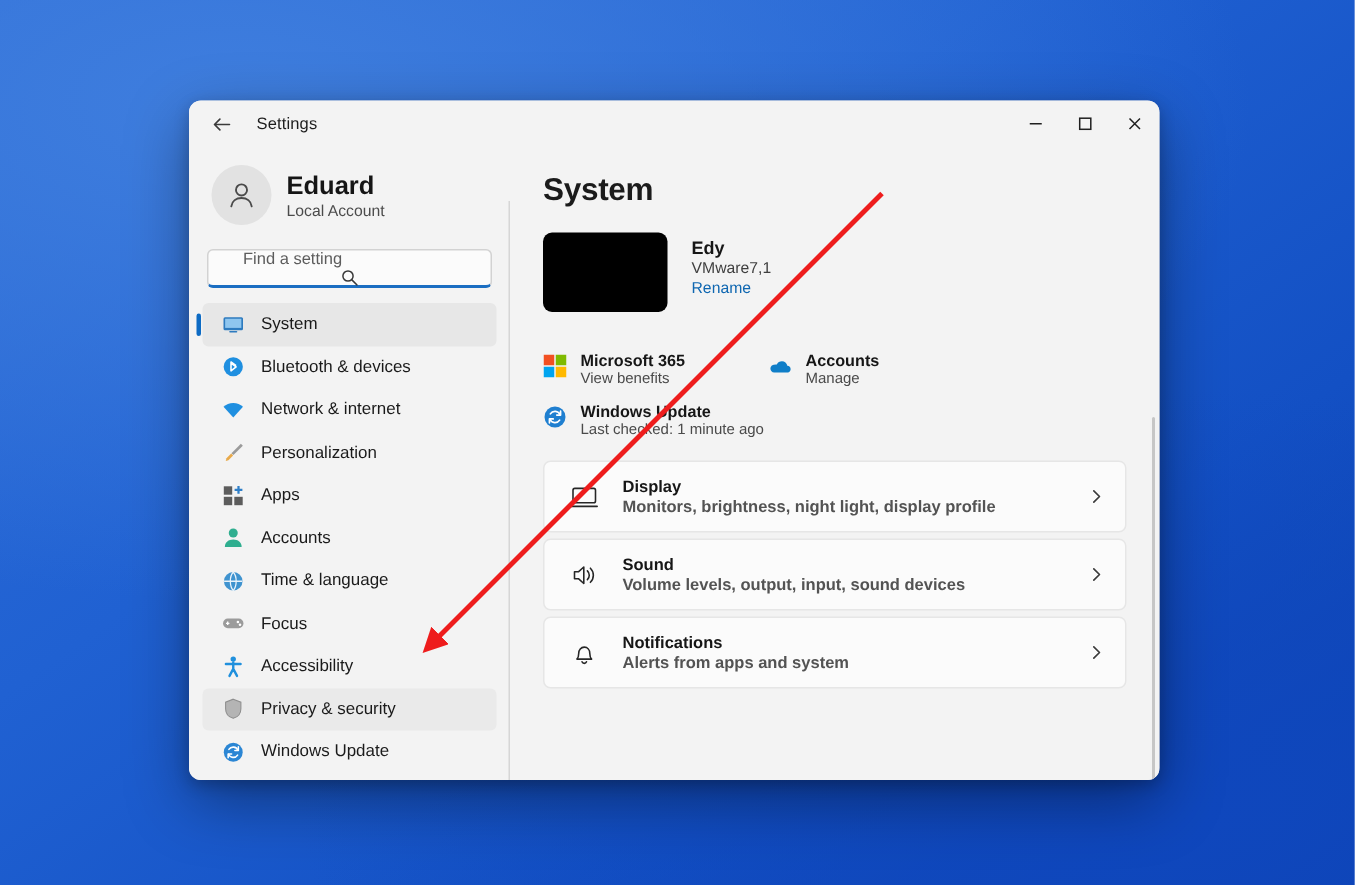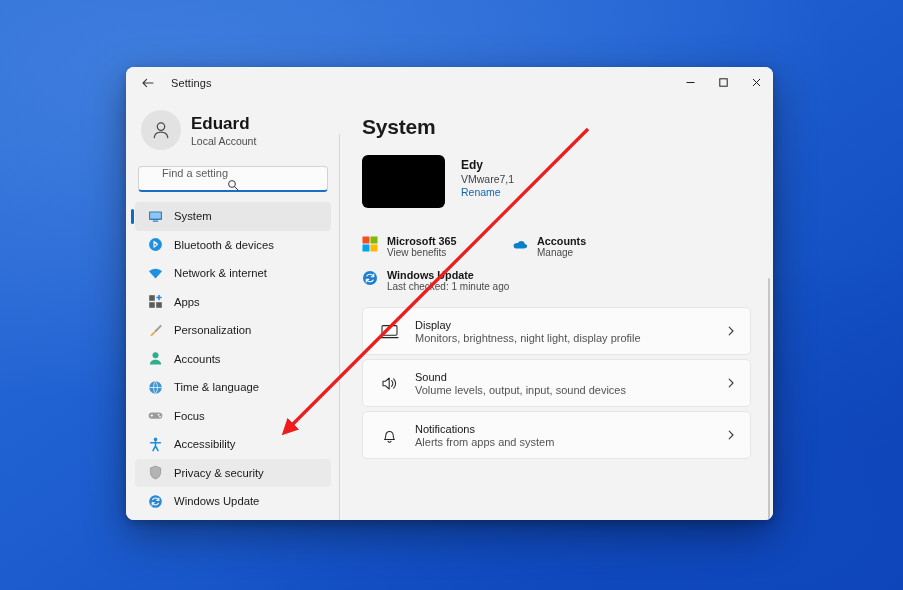--- a/index.html
+++ b/index.html
@@ -233,21 +233,21 @@
     align-items: center;
     padding: 0 14px 0 16px;
     gap: 16px;
   }
   .card-ico {
     width: 20px; height: 20px; flex: 0 0 20px;
     display: flex; align-items: center; justify-content: center;
     color: #262626;
   }
   .card-ico svg { display: block; }
-  .card-txt { flex: 1 1 auto; display: flex; flex-direction: column; gap: 1px; }
+  .card-txt { flex: 1 1 auto; display: flex; flex-direction: column; gap: 1px; font-weight: bold; }
   .card-title { font-size: 11px; color: #161616; }
   .card-sub { font-size: 11px; color: #535353; }
   .card-chev { color: #3a3a3a; display: flex; }
 
   .scrollbar {
     position: absolute;
     right: 3px; top: 180px;
     width: 2px; height: 250px;
     background: #c6c6c6;
     border-radius: 2px;
@@ -349,37 +349,37 @@
             <svg width="15" height="15" viewBox="0 0 15 15">
               <path d="M1 5.2C2.7 3.6 5 2.7 7.5 2.7S12.3 3.6 14 5.2L7.5 12.4z" fill="#1f8fe0"></path>
             </svg>
           </span>
           <span>Network &amp; internet</span>
         </div>
 
         <div class="nav-item">
           <span class="nav-ico">
             <svg width="15" height="15" viewBox="0 0 15 15">
+              <path d="M12.6 1.8L6.3 8.1l1.3 1.3 6.3-6.3z" fill="#9a9a9a"></path>
+              <path d="M6.1 8.3l1.3 1.3-3.1 3.2-1.8.5.5-1.8z" fill="#e8a94a"></path>
+            </svg>
+          </span>
+          <span>Personalization</span>
+        </div>
+
+        <div class="nav-item">
+          <span class="nav-ico">
+            <svg width="15" height="15" viewBox="0 0 15 15">
               <rect x="1.2" y="1.2" width="5.6" height="5.6" fill="#5c5c5c"></rect>
               <rect x="1.2" y="8.2" width="5.6" height="5.6" fill="#5c5c5c"></rect>
               <rect x="8.2" y="8.2" width="5.6" height="5.6" fill="#5c5c5c"></rect>
               <path d="M11 1v5.2M8.4 3.6h5.2" stroke="#2f7fc8" stroke-width="1.5"></path>
             </svg>
           </span>
           <span>Apps</span>
-        </div>
-
-        <div class="nav-item">
-          <span class="nav-ico">
-            <svg width="15" height="15" viewBox="0 0 15 15">
-              <path d="M12.6 1.8L6.3 8.1l1.3 1.3 6.3-6.3z" fill="#9a9a9a"></path>
-              <path d="M6.1 8.3l1.3 1.3-3.1 3.2-1.8.5.5-1.8z" fill="#e8a94a"></path>
-            </svg>
-          </span>
-          <span>Personalization</span>
         </div>
 
         <div class="nav-item">
           <span class="nav-ico">
             <svg width="15" height="15" viewBox="0 0 15 15">
               <circle cx="7.5" cy="4.3" r="3" fill="#2fae8f"></circle>
               <path d="M1.9 13.6c0-3.1 2.5-4.9 5.6-4.9s5.6 1.8 5.6 4.9z" fill="#2fae8f"></path>
             </svg>
           </span>
           <span>Accounts</span>

